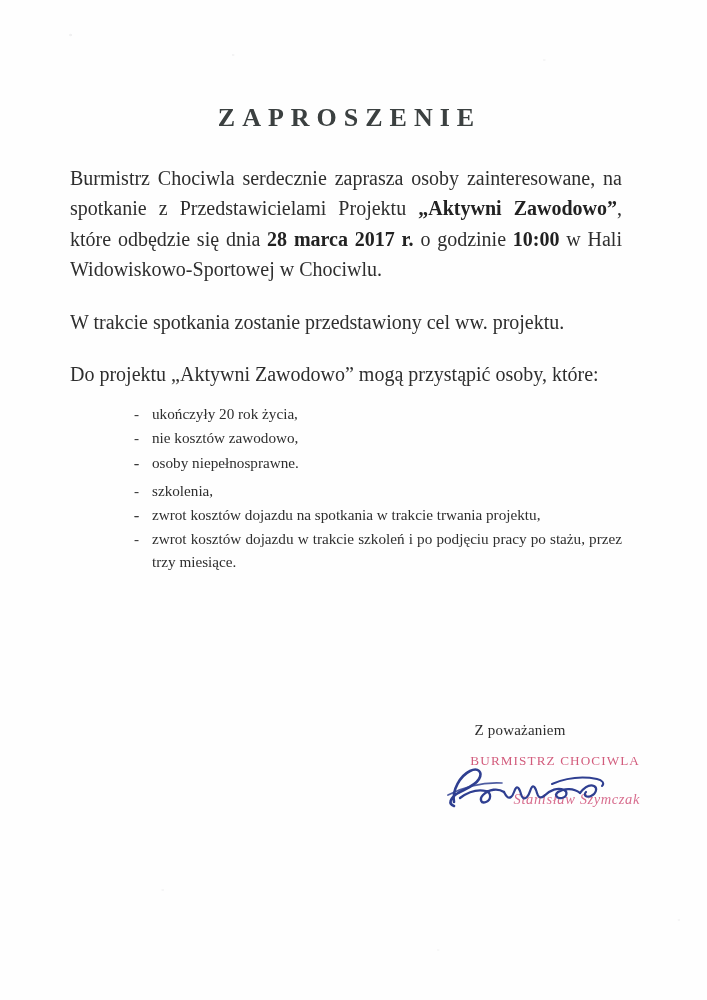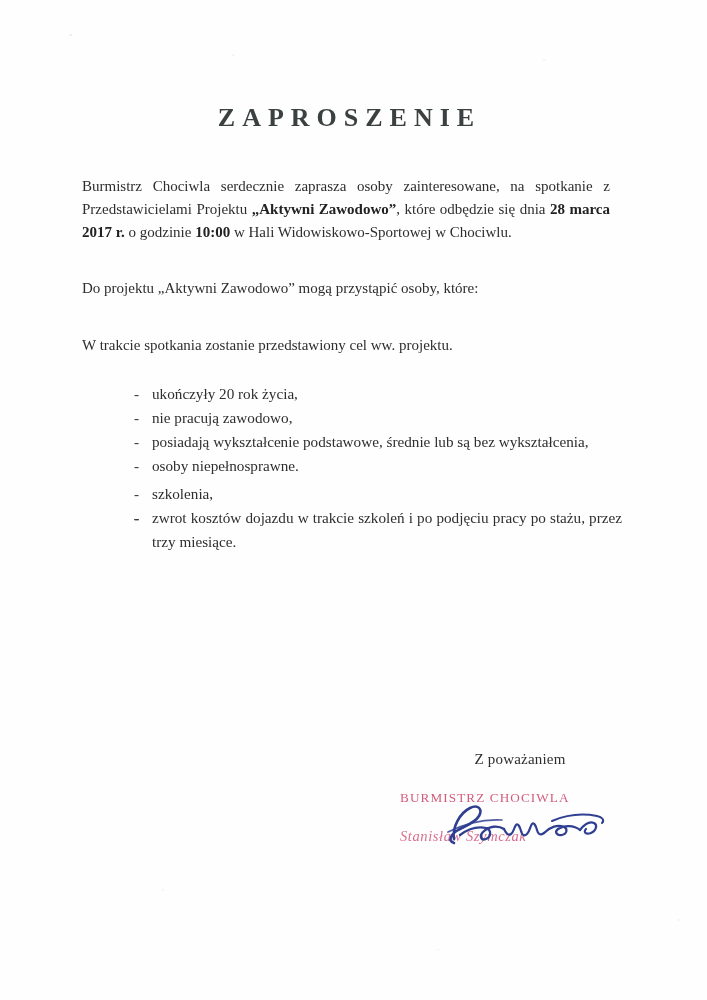--- a/index.html
+++ b/index.html
@@ -44,23 +44,23 @@
     padding-top: 103px;
     text-align: center;
     font-size: 26px;
     font-weight: bold;
     letter-spacing: 7px;
     color: #3b4040;
     text-indent: 7px;
   }
 
   .para {
-    margin: 12px;
+    margin: 0;
     padding-top: 22px;
-    font-size: 15px;
+    font-size: 20px;
     line-height: 1.52;
     text-align: justify;
     text-justify: inter-word;
     color: #2e2e2e;
   }
   .para.tight { padding-top: 19px; }
   .para.lead  { padding-top: 30px; }
   .para b { font-weight: bold; color: #222; }
 
   .bullets {
@@ -84,34 +84,34 @@
     position: absolute;
     left: 64px;
     top: 0;
     color: #3a3a3a;
   }
 
   
   .sign-block {
     position: absolute;
     left: 400px;
-    top: 751px;
+    top: 722px;
     width: 240px;
     height: 115px;
   }
   .regards {
     font-size: 15px;
     color: #2e2e2e;
     text-align: center;
     letter-spacing: 0.2px;
   }
   .stamp {
     position: relative;
-    margin-top: 22px;
-    text-align: left;
+    margin-top: 14px;
+    text-align: right;
     height: 62px;
   }
   .stamp-line1 {
     font-size: 13.2px;
     letter-spacing: 1.1px;
     color: #cf4f72;
     white-space: nowrap;
     opacity: 0.92;
   }
   .stamp-line2 {
@@ -141,54 +141,54 @@
 <div class="page">
 
   <div class="content">
 
     <h1 class="doc-title">ZAPROSZENIE</h1>
 
     <p class="para lead">
       <span>Burmistrz Chociwla serdecznie zaprasza osoby zainteresowane, na spotkanie z Przedstawicielami Projektu </span><b>„Aktywni Zawodowo”</b><span>, które odbędzie się dnia </span><b>28 marca 2017 r.</b><span> o godzinie </span><b>10:00</b><span> w Hali Widowiskowo-Sportowej w Chociwlu.</span>
     </p>
 
+    <p class="para">W trakcie spotkania zostanie przedstawiony cel ww. projektu.</p>
+
     <p class="para">Do projektu „Aktywni Zawodowo” mogą przystąpić osoby, które:</p>
 
-    <p class="para">W trakcie spotkania zostanie przedstawiony cel ww. projektu.</p>
-
     <ul class="bullets">
       <li>
         <span class="dash">-</span>
         <span>ukończyły 20 rok życia,</span>
       </li>
       <li>
         <span class="dash">-</span>
-        <span>nie pracują zawodowo,</span>
-      </li>
-      <li>
-        <span class="dash">-</span>
-        <span>posiadają wykształcenie podstawowe, średnie lub są bez wykształcenia,</span>
+        <span>nie kosztów zawodowo,</span>
+      </li>
+      <li>
+        <span class="dash">-</span>
       </li>
       <li>
         <span class="dash">-</span>
         <span>osoby niepełnosprawne.</span>
       </li>
     </ul>
 
 
     <ul class="bullets snug">
       <li>
         <span class="dash">-</span>
         <span>szkolenia,</span>
       </li>
       <li>
         <span class="dash">-</span>
       </li>
       <li>
         <span class="dash">-</span>
+        <span>zwrot kosztów dojazdu na spotkania w trakcie trwania projektu,</span>
       </li>
       <li>
         <span class="dash">-</span>
         <span>zwrot kosztów dojazdu w trakcie szkoleń i po podjęciu pracy po stażu, przez trzy miesiące.</span>
       </li>
     </ul>
 
 
   </div>
 

